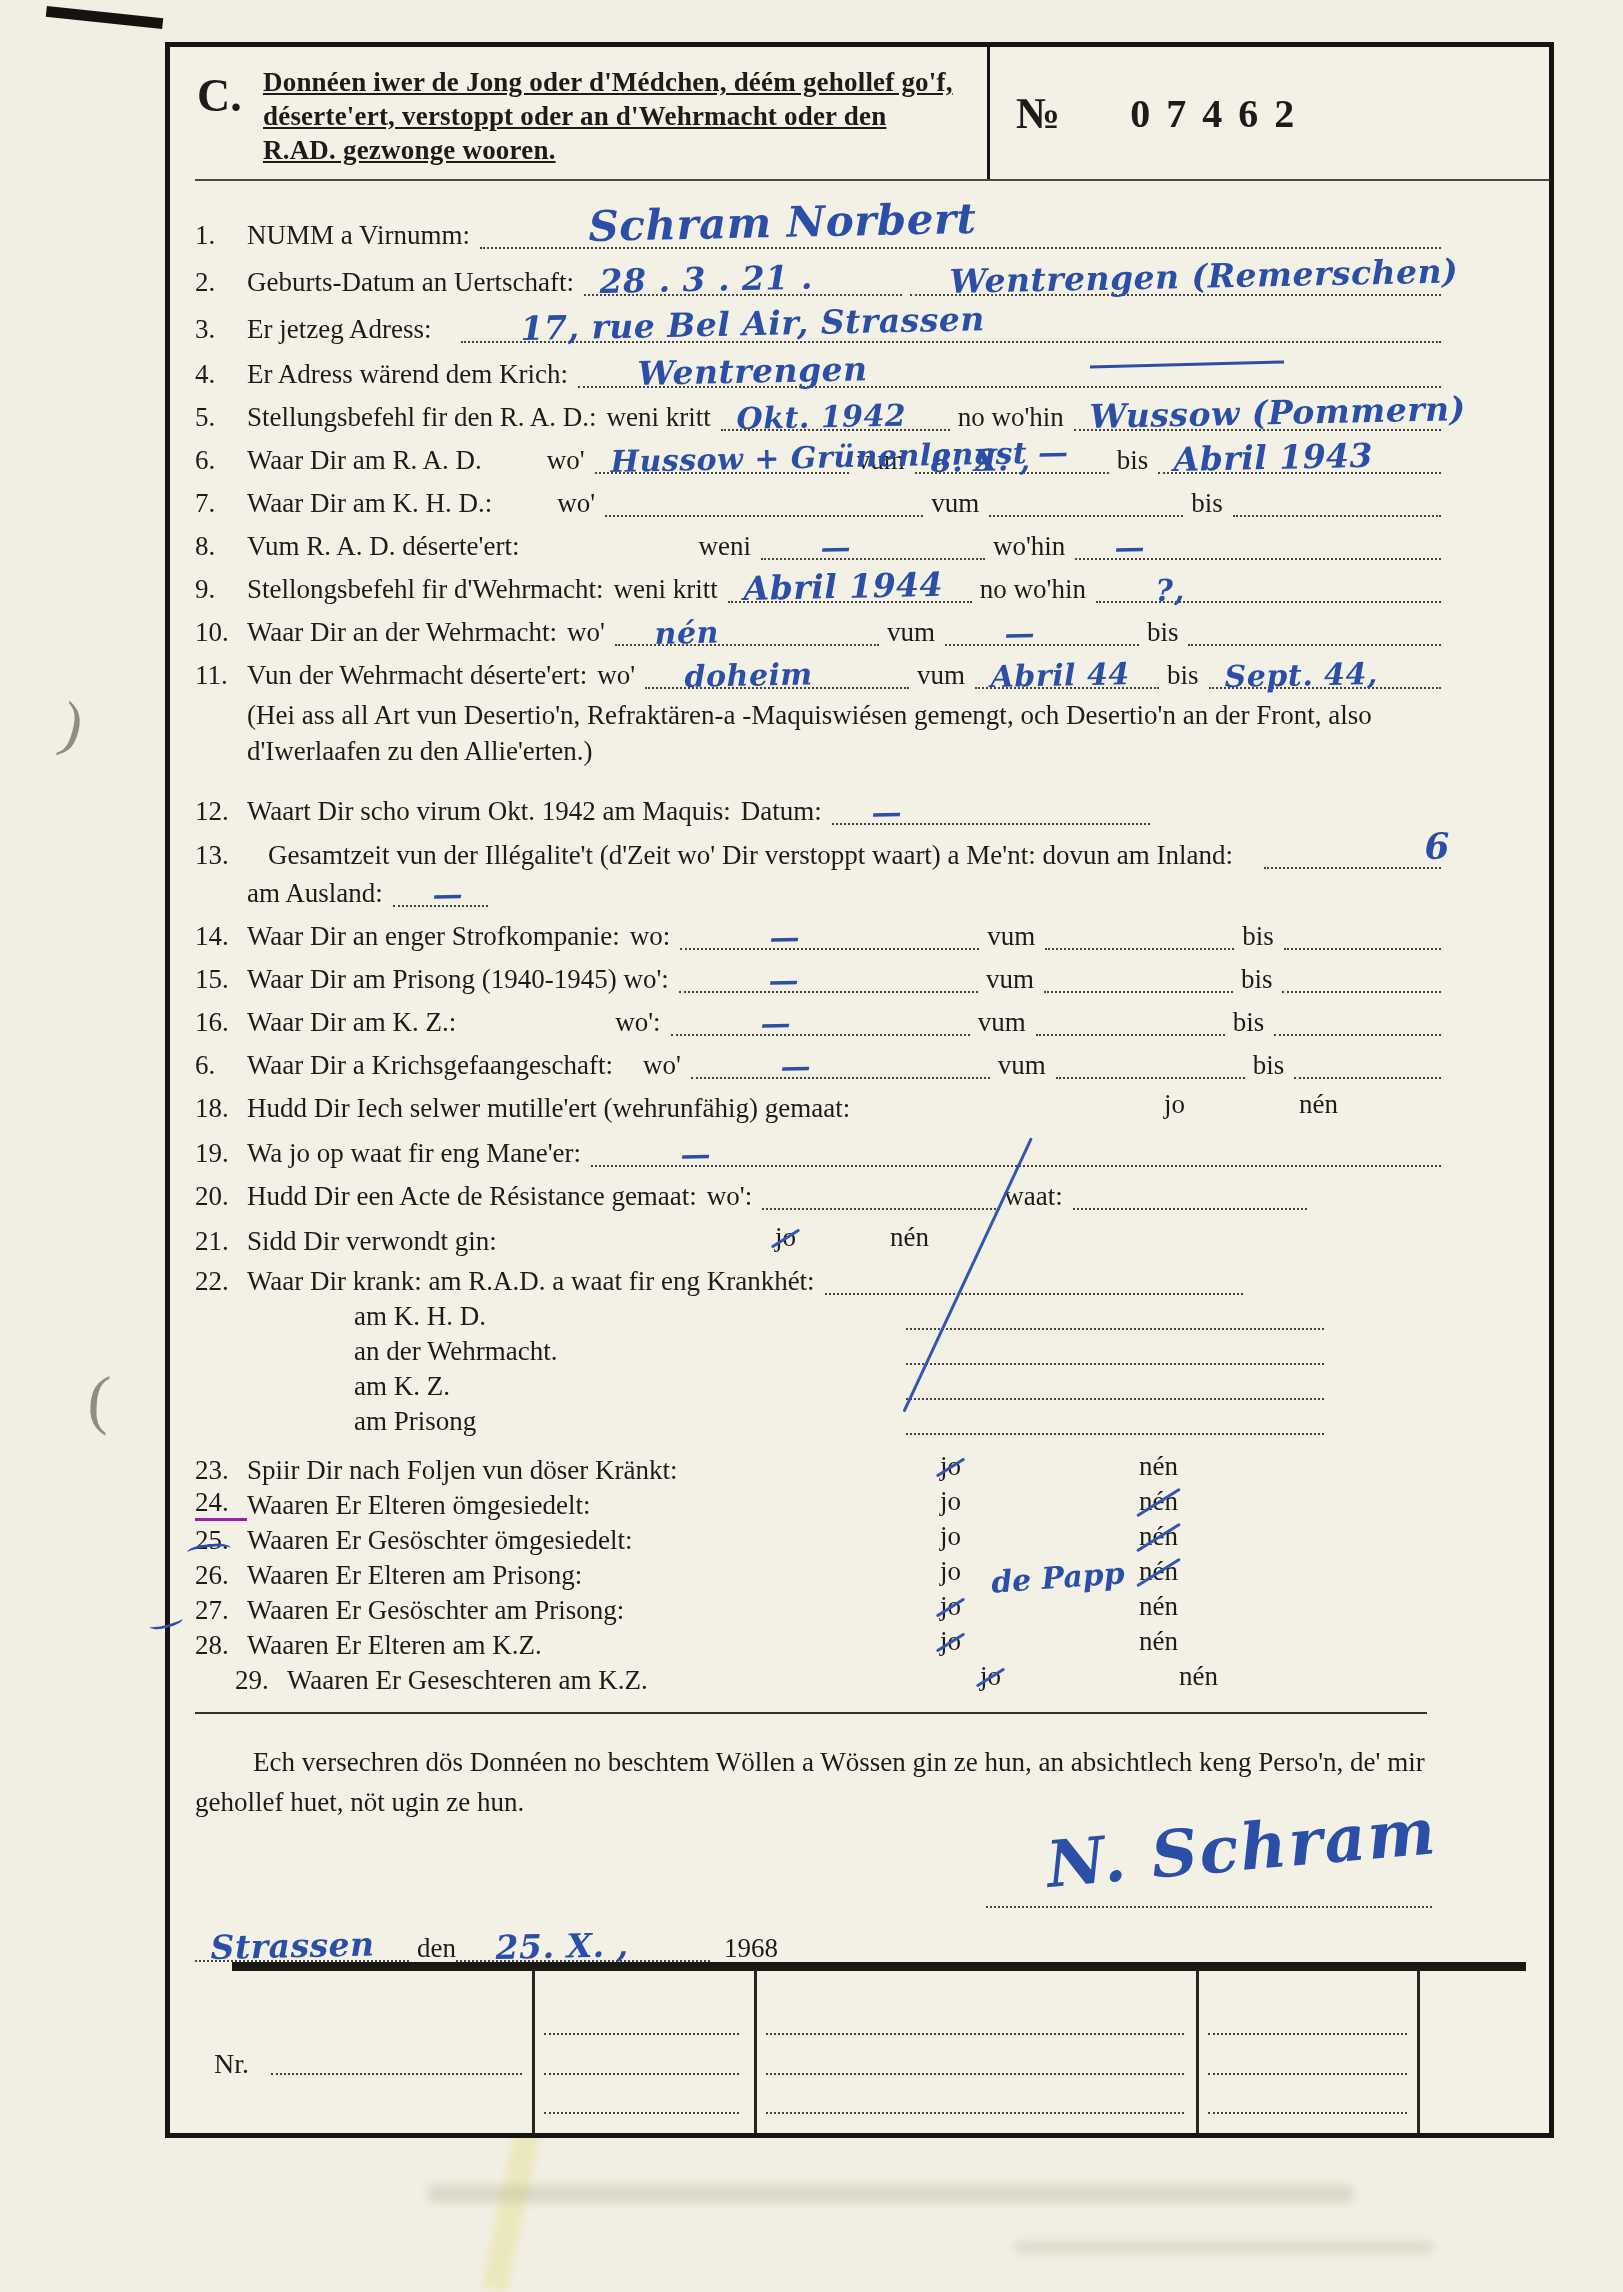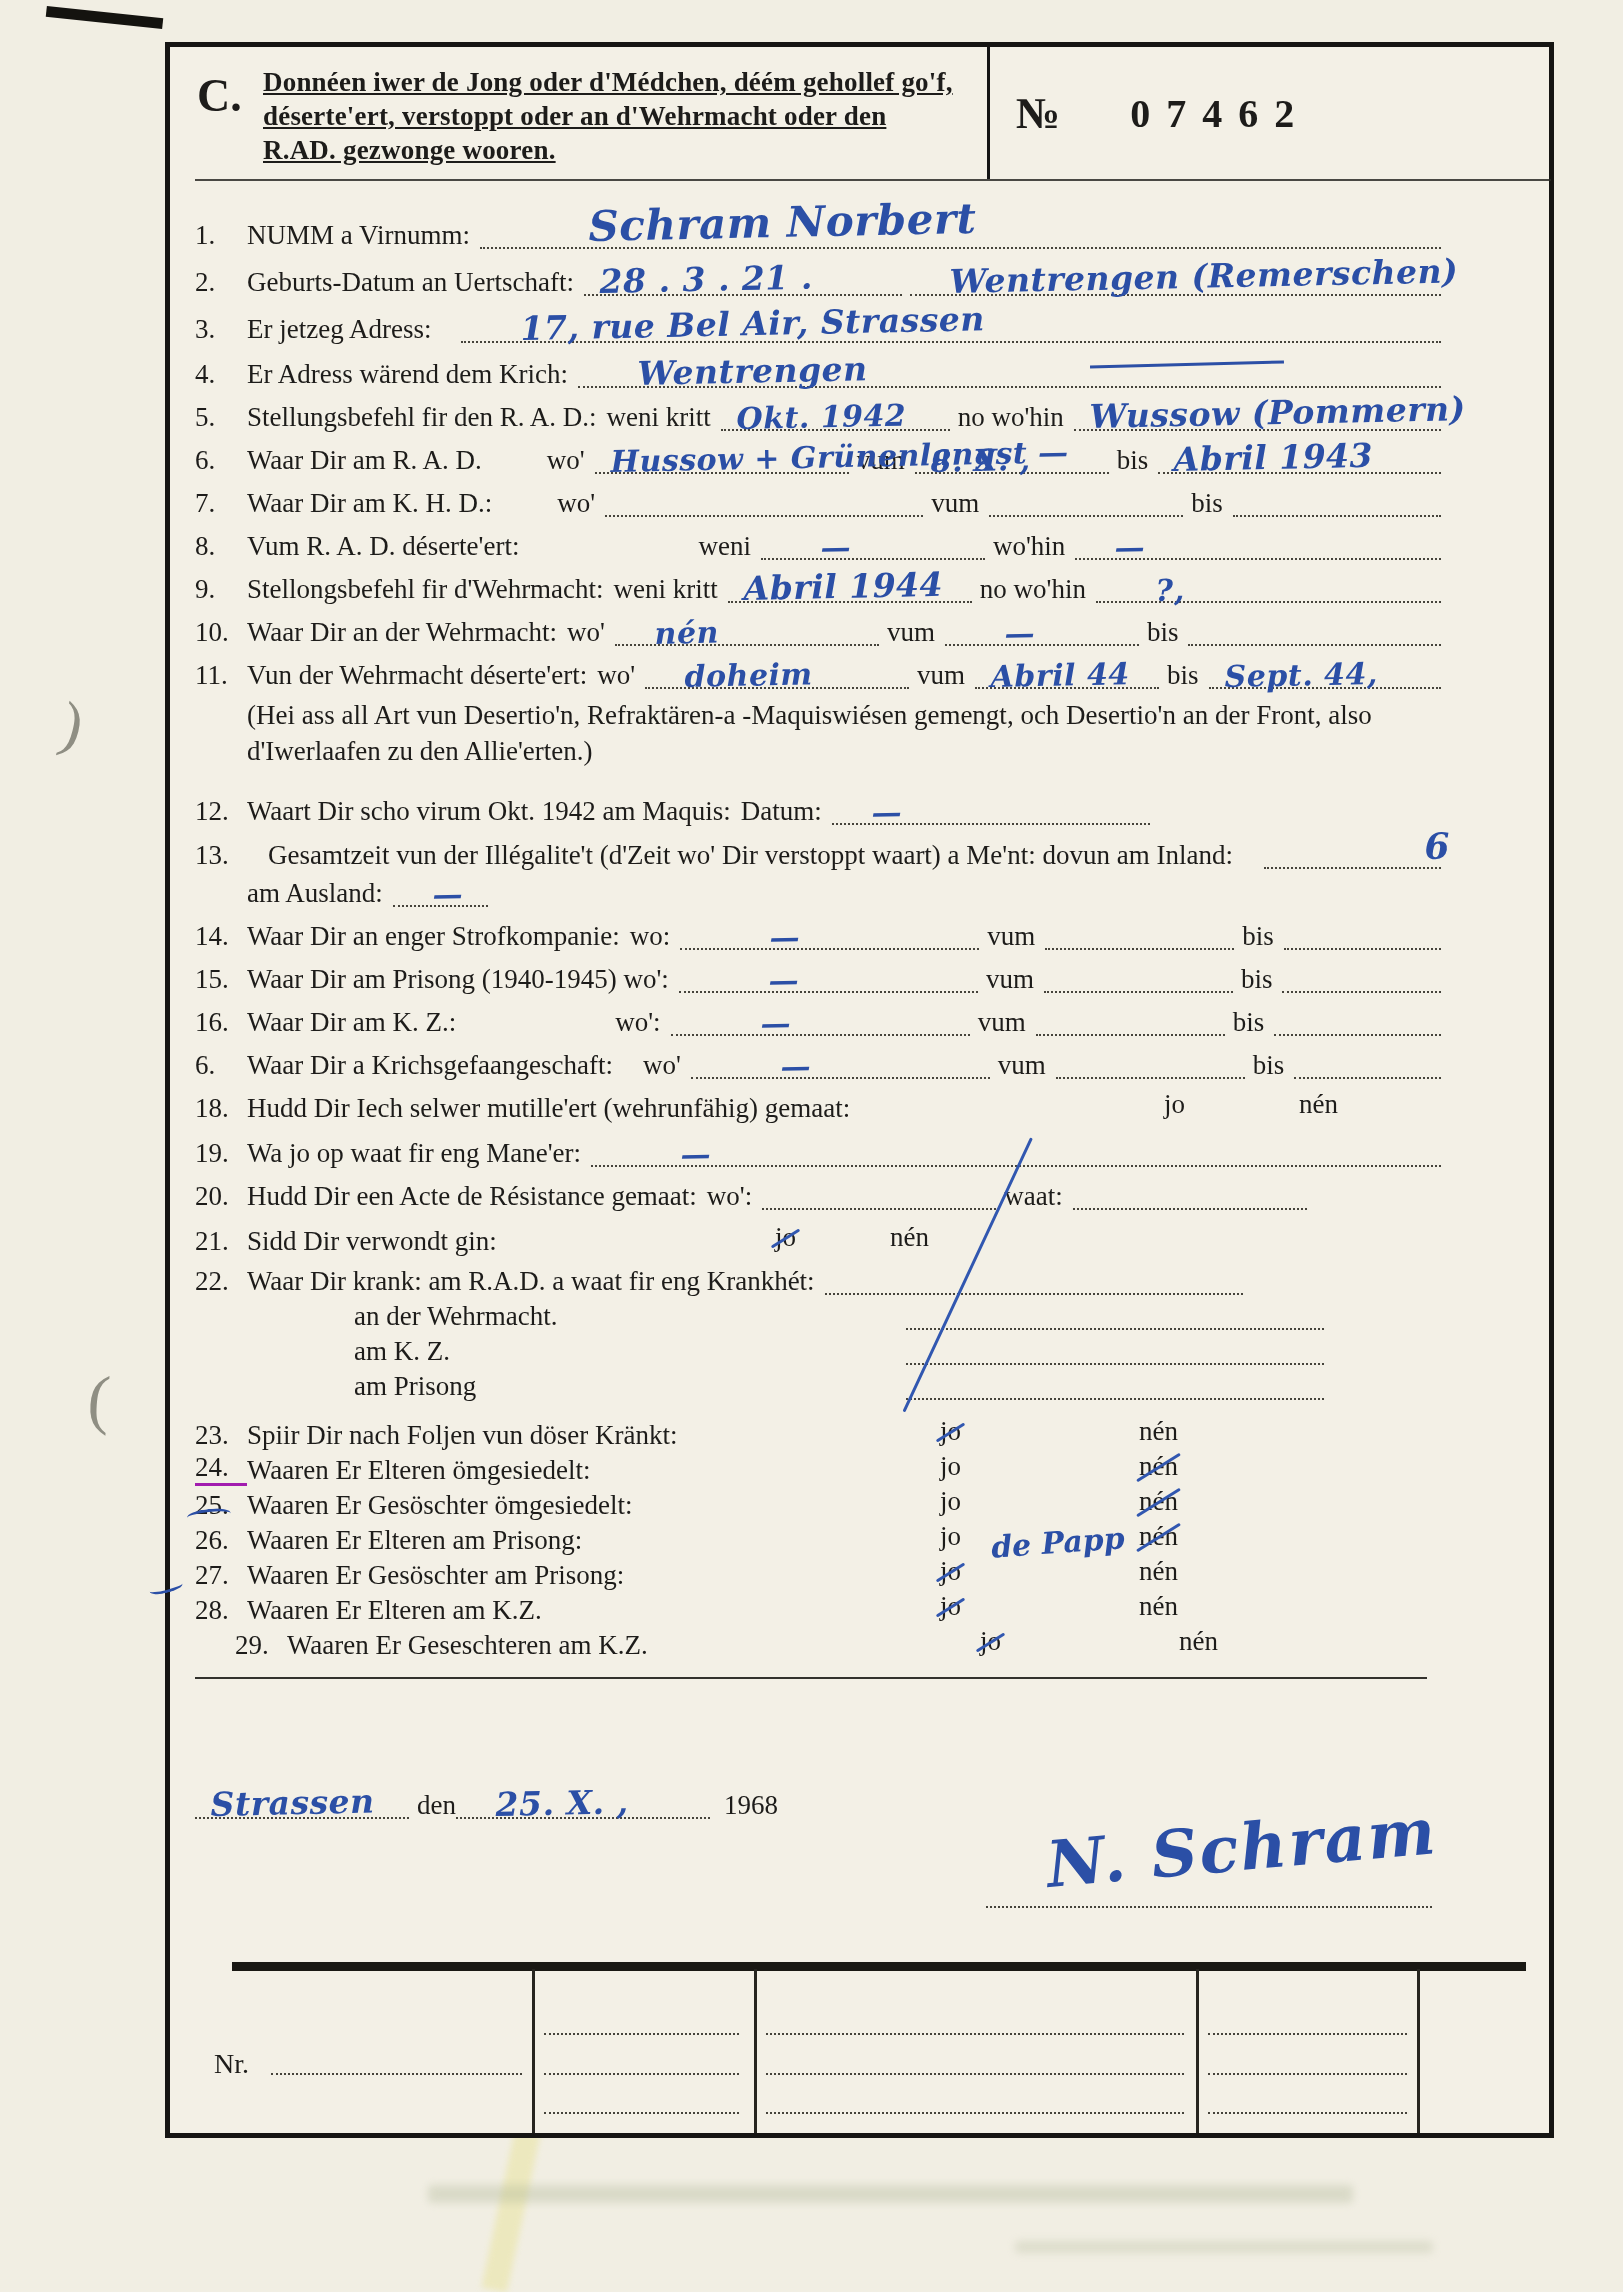--- a/index.html
+++ b/index.html
@@ -345,20 +345,24 @@
           <span class="lbl">Sidd Dir verwondt gin:</span>
           <span class="jn struck" style="left: 580px;">jo</span>
           <span class="jn" style="left: 695px;">nén</span>
         </div>
         <div class="frow" style="height: 40px;">
           <span class="num">22.</span>
           <span class="lbl">Waar Dir krank: am R.A.D. a waat fir eng Krankhét:</span>
           <span class="fld" style="flex: 0 0 418px;"></span>
         </div>
         <div class="frow" style="height: 35px; padding-left: 159px;">
+          <span class="lbl" style="display: inline-block; width: 542px;">am K. H. D.</span>
+          <span class="fld" style="flex: 0 0 418px;"></span>
+        </div>
+        <div class="frow" style="height: 35px; padding-left: 159px;">
           <span class="lbl" style="display: inline-block; width: 542px;">an der Wehrmacht.</span>
           <span class="fld" style="flex: 0 0 418px;"></span>
         </div>
         <div class="frow" style="height: 35px; padding-left: 159px;">
           <span class="lbl" style="display: inline-block; width: 542px;">am K. Z.</span>
           <span class="fld" style="flex: 0 0 418px;"></span>
         </div>
         <div class="frow" style="height: 35px; padding-left: 159px;">
           <span class="lbl" style="display: inline-block; width: 542px;">am Prisong</span>
           <span class="fld" style="flex: 0 0 418px;"></span>
@@ -403,20 +407,21 @@
           <span class="jn" style="left: 944px;">nén</span>
         </div>
         <div class="frow" style="height: 35px; margin-left: 40px;">
           <span class="num">29.</span>
           <span class="lbl">Waaren Er Geseschteren am K.Z.</span>
           <span class="jn struck" style="left: 745px;">jo</span>
           <span class="jn" style="left: 944px;">nén</span>
         </div>
       </div>
     <div class="sep2"></div>
+    <div class="decl">Ech versechren dös Donnéen no beschtem Wöllen a Wössen gin ze hun, an absichtlech keng Perso'n, de' mir gehollef huet, nöt ugin ze hun.</div>
     <div class="daterow">
       <span class="fld" style="flex:0 0 214px">
         <span class="hw b32">Strassen</span>
       </span>
       <span class="lbl after">den</span>
       <span class="fld" style="flex:0 0 254px">
         <span class="hw b32 l40">25. X. ,</span>
       </span>
       <span class="year">1968</span>
     </div>

